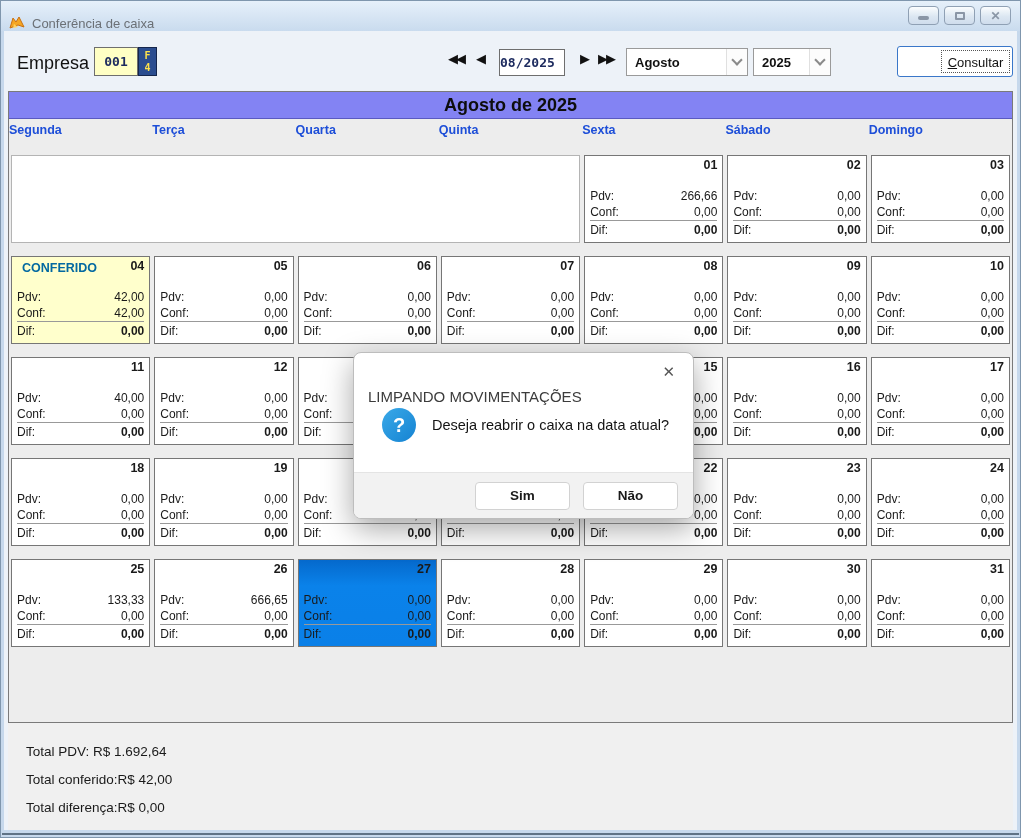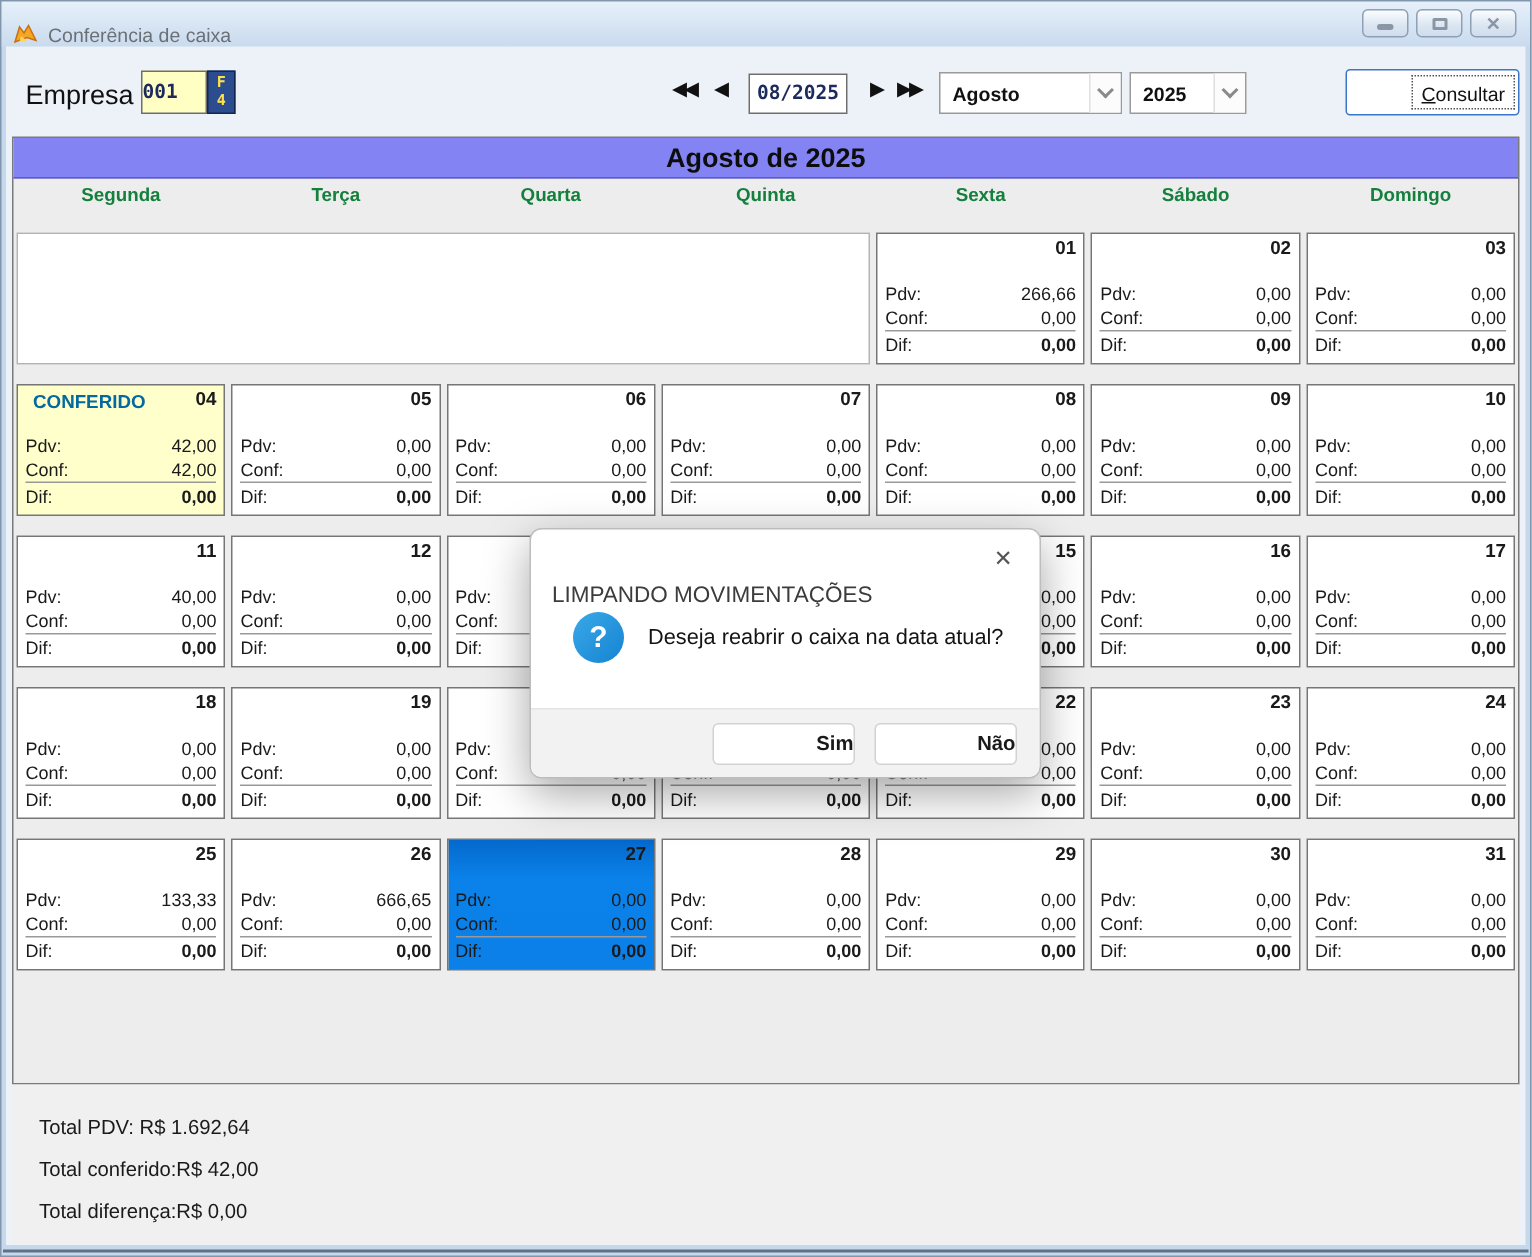--- a/index.html
+++ b/index.html
@@ -31,31 +31,31 @@
   
   .content {
     position:absolute; top:30px; left:3px; right:3px; bottom:7px;
     background:#edf2f8;
   }
 
   
   .toolbar { position:absolute; top:0; left:0; right:0; height:58px; }
   .lbl-empresa { position:absolute; left:13px; top:22px; font-size:18px; color:#111; }
   .inp { border:1px solid #6e6e6e; font-family:"DejaVu Sans Mono", monospace; font-weight:bold; color:#1c2a5e; font-size:13px; }
-  .inp-code { position:absolute; left:90px; top:16px; width:44px; height:29px; background:#ffffc4; text-align:left; }
+  .inp-code { position:absolute; left:90px; top:16px; width:44px; height:29px; background:#ffffc4; text-align:center; }
   .btn-f4 {
     position:absolute; left:134px; top:16px; width:19px; height:29px;
     background:#2b4d8f; border:1px solid #15264c; color:#ffe24a;
     font-family:"DejaVu Sans Mono", monospace; font-weight:bold; font-size:10px;
     line-height:12px; text-align:center; cursor:pointer; padding-top:2px;
   }
   .inp-name { position:absolute; left:156px; top:16px; width:259px; height:29px; background:#f2f2f2; padding-left:8px; }
   .navbtn { position:absolute; top:20px; font-size:13px; color:#111; letter-spacing:-2px; cursor:pointer; user-select:none; }
   .nav-first { left:444px; } .nav-prev { left:472px; }
-  .inp-period { position:absolute; left:495px; top:18px; width:66px; height:27px; background:#fff; text-align:center; }
+  .inp-period { position:absolute; left:495px; top:18px; width:66px; height:27px; background:#fff; }
   .nav-next { left:576px; } .nav-last { left:594px; }
   .select {
     position:absolute; top:17px; height:28px; background:#fff; border:1px solid #9a9a9a;
     display:flex; align-items:center; cursor:pointer;
   }
   .select .sel-text { flex:1; padding-left:8px; font-size:13px; font-weight:bold; color:#111; }
   .select .chevbox { width:21px; height:100%; display:flex; align-items:center; justify-content:center; border-left:1px solid #e0e0e0; background:#fcfcfc; }
   .chev { width:8px; height:8px; border-right:2px solid #8a8a8a; border-bottom:2px solid #8a8a8a; transform:rotate(45deg); margin-top:-4px; }
   .sel-month { left:622px; width:122px; }
   .sel-year  { left:749px; width:78px; }
@@ -72,21 +72,21 @@
   
   .calendar {
     position:absolute; left:4px; right:4px; top:60px; height:632px;
     background:#ededed; border:1px solid #7a7a7a;
   }
   .cal-title {
     height:27px; background:#8383f3; border-bottom:1px solid #5a5ac0;
     text-align:center; font-size:18px; font-weight:bold; color:#0d0d0d; line-height:26px;
   }
   .day-names { display:grid; grid-template-columns:repeat(7,1fr); height:23px; }
-  .dayname { text-align:center; font-size:12.5px; font-weight:bold; color:#15803d; line-height:23px; }
+  .dayname { font-size:12.5px; font-weight:bold; color:#1d4ed8; line-height:23px; }
   .week { display:grid; grid-template-columns:repeat(7,1fr); gap:4px; height:88px; margin:13px 2px 4px 2px; }
   .cell { position:relative; background:#fff; border:1px solid #767676; font-size:12px; color:#1a1a1a; cursor:pointer; }
   .cell-empty { background:#fff; border:1px solid #b4b4b4; }
   .cell.conferido { background:#ffffcc; }
   .cell.selected { background:linear-gradient(#0569cc,#0a82ea 30%,#0a80e8); }
   .daynum { position:absolute; top:2px; right:5px; font-weight:bold; font-size:12.5px; }
   .conf-badge { position:absolute; top:4px; left:10px; font-weight:bold; font-size:12.5px; color:#0369a1; }
   .vals { position:absolute; left:5px; right:5px; bottom:4px; }
   .vrow { display:flex; justify-content:space-between; align-items:center; height:17px; }
   .vrow.conf { border-bottom:1px solid #999; }
@@ -112,21 +112,21 @@
     color:#fff; font-size:20px; font-weight:bold; text-align:center; line-height:34px;
   }
   .dlg-message { position:absolute; left:78px; top:26px; font-size:14.5px; color:#141414; }
   .dlg-footer {
     position:absolute; bottom:0; left:0; right:0; height:46px; background:#f2f2f2;
     border-top:1px solid #e4e4e4; display:flex; justify-content:flex-end; align-items:center;
     gap:13px; padding-right:15px;
   }
   .dlg-btn {
     width:95px; height:28px; background:#fff; border:1px solid #d2d2d2; border-radius:4px;
-    font-size:13.5px; font-weight:bold; color:#1a1a1a; font-family:"Liberation Sans", sans-serif; cursor:pointer;text-align:right;
+    font-size:13.5px; font-weight:bold; color:#1a1a1a; font-family:"Liberation Sans", sans-serif; cursor:pointer;
   }
 </style>
 </head>
 <body>
 
 <div class="window">
 
   <div class="titlebar">
     <svg width="16" height="16" viewBox="0 0 16 16">
       <path d="M1 13 L4 3 L7 7 L10 2 L15 12 L9 10 Z" fill="#f5a623" stroke="#c87012" stroke-width="1"></path>

